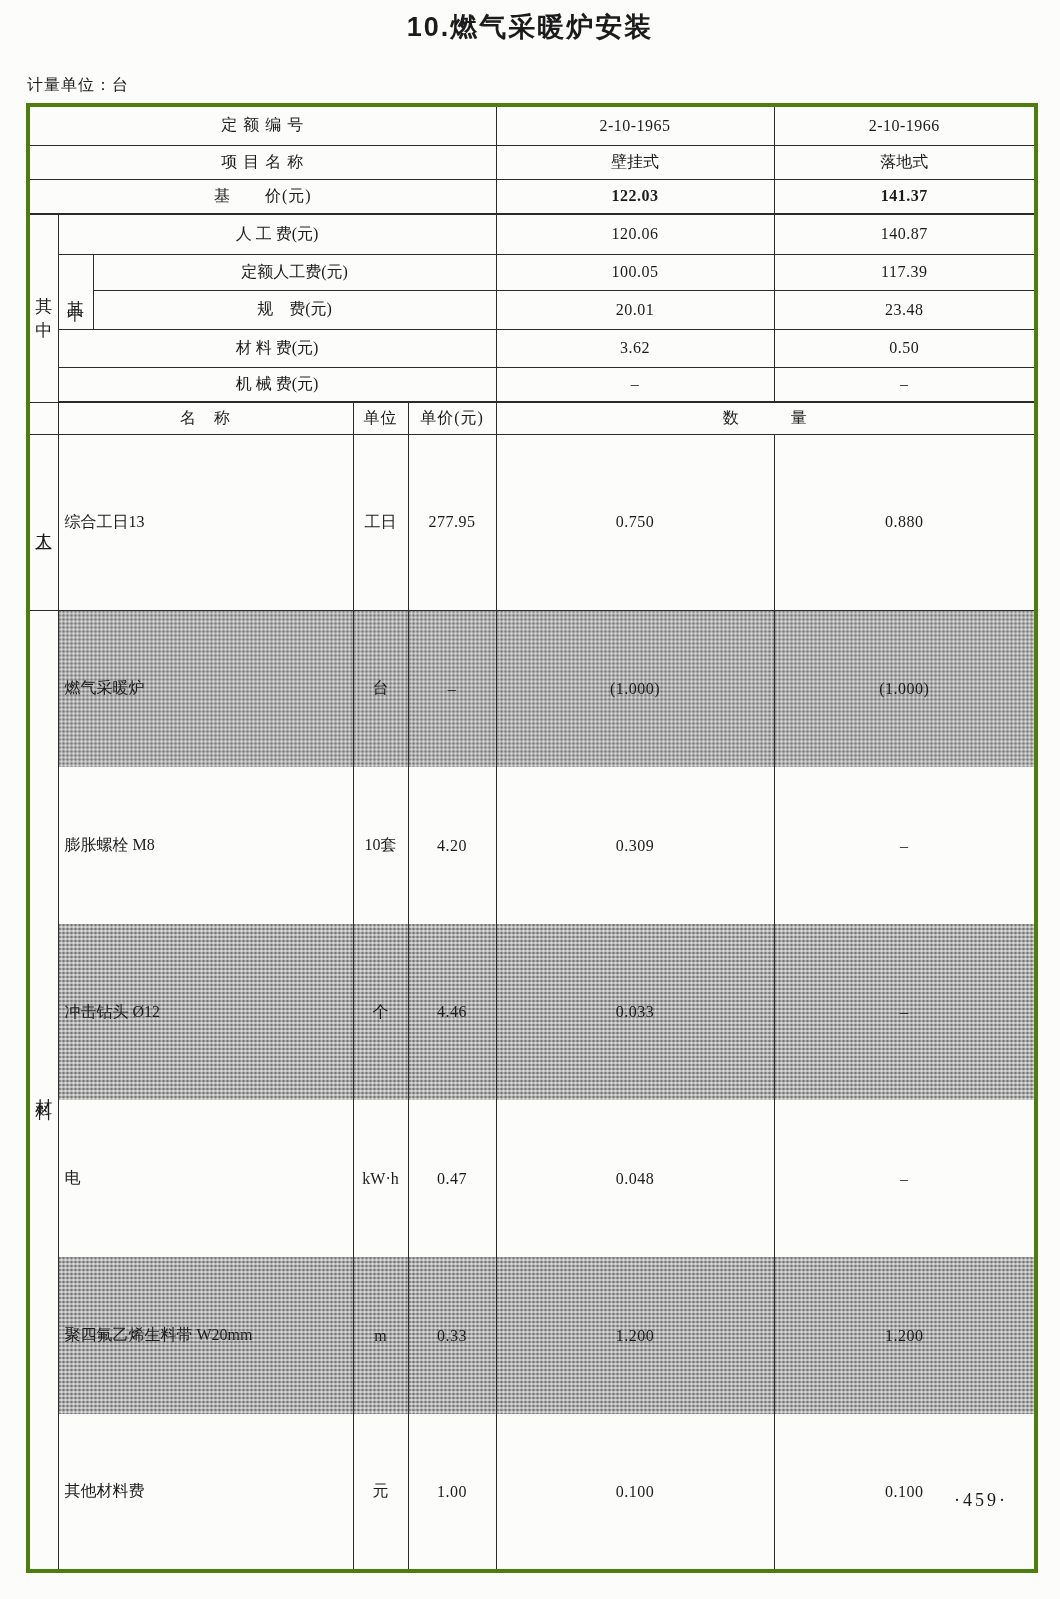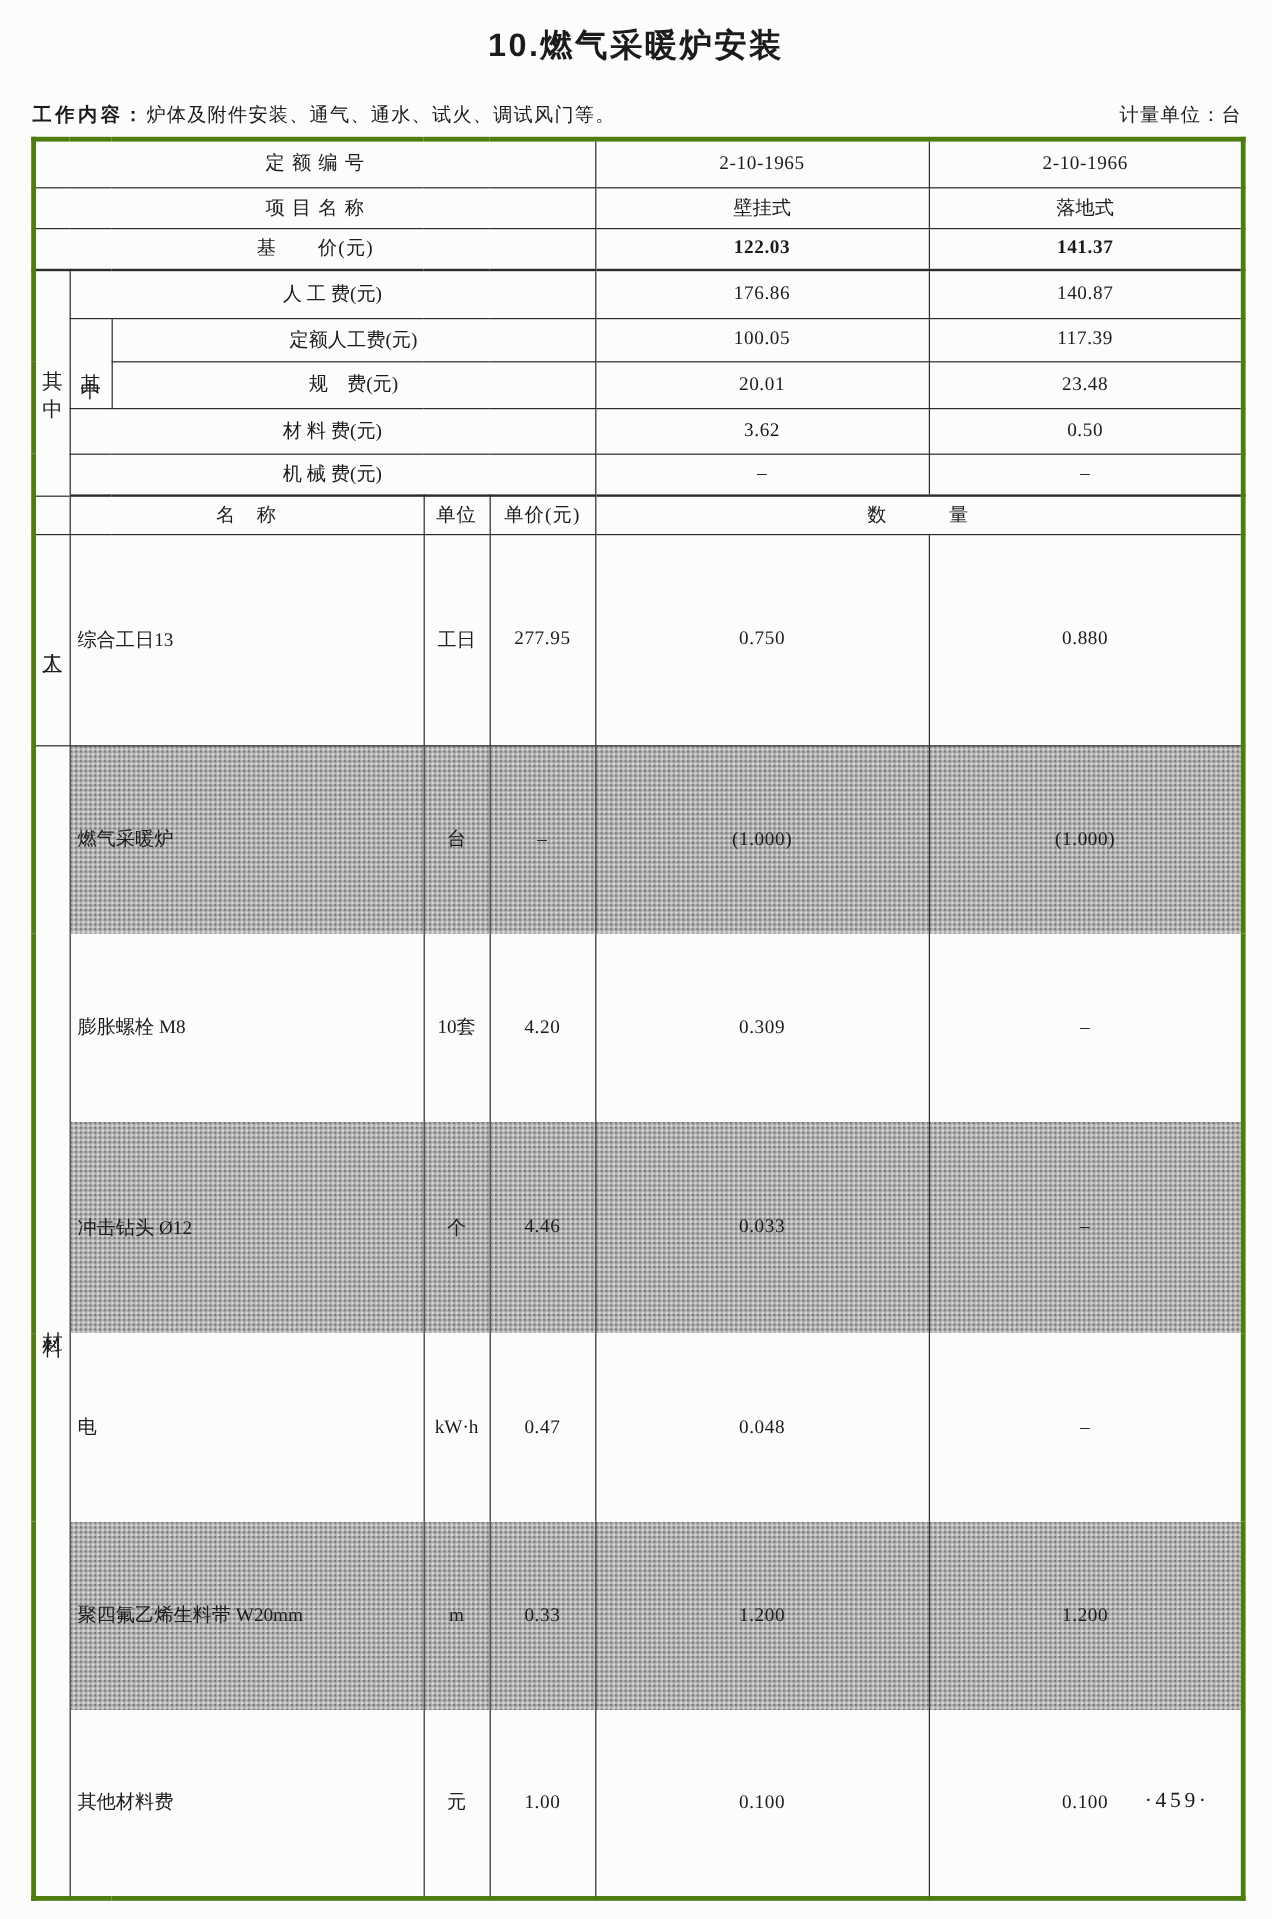--- a/index.html
+++ b/index.html
@@ -4,21 +4,21 @@
 <style>
   html,body{margin:0;padding:0;}
   body{
     width:1060px;height:1599px;
     background:#fcfcfb;
     font-family:"Liberation Serif","DejaVu Serif",serif;
     color:#1b1b1b;
     position:relative;
   }
   .title{
-    padding-top:20px;
+    padding-top:9px;
     text-align:center;
     font-family:"Liberation Sans","DejaVu Sans",sans-serif;
     font-weight:bold;
     font-size:27px;
     letter-spacing:2px;
   }
   .meta{
     display:flex;justify-content:space-between;align-items:flex-end;
     margin:30px 25px 7px 27px;
     font-size:16px;
@@ -62,23 +62,20 @@
     font-size:18px;letter-spacing:3px;
   }
   .hdr{letter-spacing:1px;}
 </style>
 </head>
 <body>
 
 <div class="title">10.燃气采暖炉安装</div>
 
 <div class="meta">
-  <div>
-    <span class="lab">工作内容：</span><span class="cont">炉体及附件安装、通气、通水、试火、调试风门等。</span>
-  </div>
   <div class="cont">计量单位：台</div>
 </div>
 
 <table class="quota">
   <colgroup>
     <col style="width:30px">
       <col style="width:35px">
       <col style="width:260px">
     <col style="width:55px">
       <col style="width:88px">
@@ -101,21 +98,21 @@
 
   <tr style="height:35px" class="tb">
     <td colspan="5" class="hdr">基　　价(元)</td>
     <td class="num" style="font-weight:bold">122.03</td>
     <td class="num" style="font-weight:bold">141.37</td>
   </tr>
 
   <tr style="height:40px">
     <td rowspan="5" class="vlab outer">其中</td>
     <td colspan="4">人 工 费(元)</td>
-    <td class="num">176.86</td>
+    <td class="num">120.06</td>
     <td class="num">140.87</td>
   </tr>
 
   <tr style="height:36px">
     <td rowspan="2" class="vlab inner">其中</td>
     <td colspan="3">定额人工费(元)</td>
     <td class="num">100.05</td>
     <td class="num">117.39</td>
   </tr>
 

